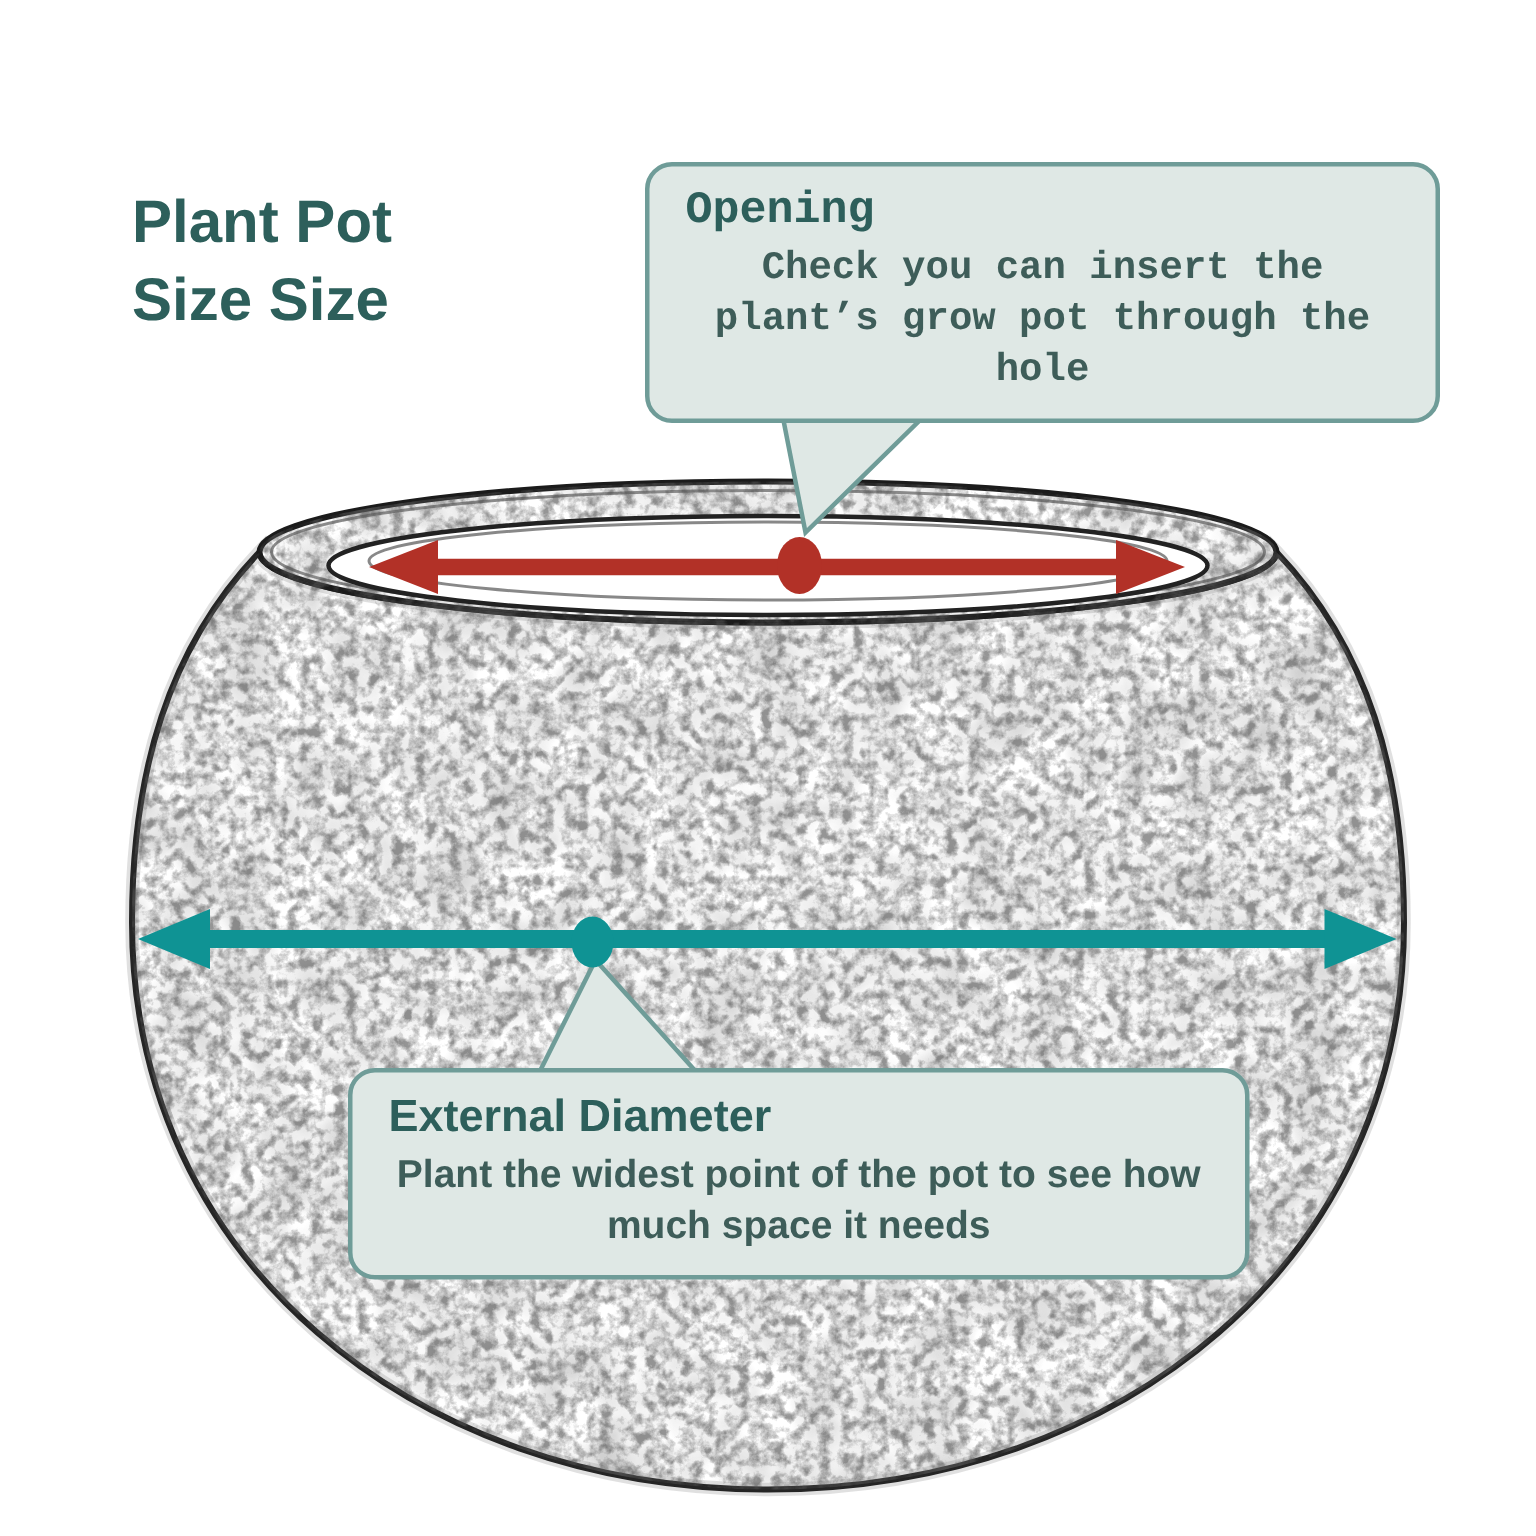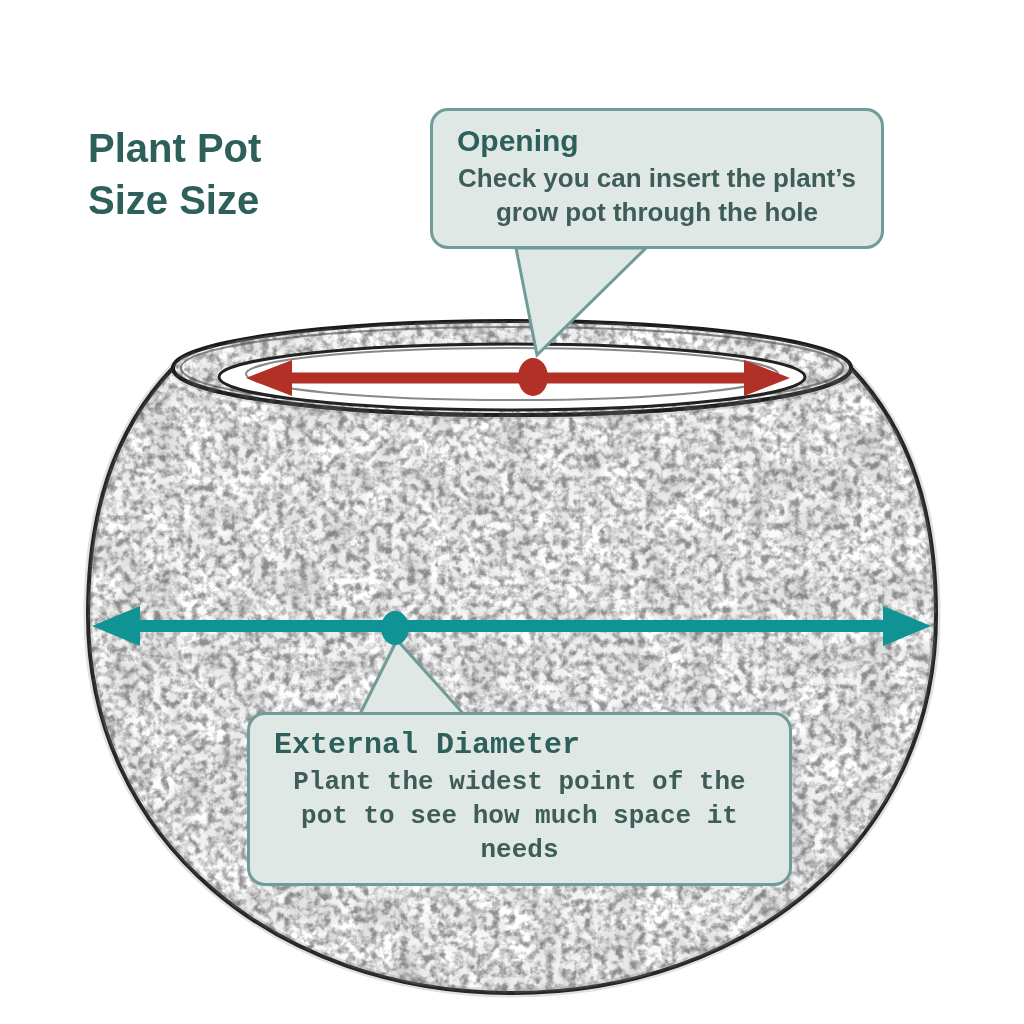--- a/index.html
+++ b/index.html
@@ -18,22 +18,22 @@
     border:3px solid var(--callout-border,#6f9c98);
     border-radius:18px;
     padding:13px 24px 16px 24px;
   }
   .callout h2{
     margin:0 0 4px 0;font-size:30px;font-weight:700;color:var(--title-teal,#2d5f5b);
   }
   .callout p{
     margin:0;font-size:26px;font-weight:600;color:var(--body-text,#3e5d59);line-height:1.3;text-align:center;
   }
-  .callout.opening{left:430px;top:108px;width:454px;}
-  .callout.external{left:247px;top:712px;width:545px;font-family:Liberation Mono, monospace;}
+  .callout.opening{left:430px;top:108px;width:530px;font-family:Liberation Mono, monospace;}
+  .callout.external{left:232px;top:712px;width:601px;}
   
   .ink{stroke:var(--sketch-ink,#1b1b1b);}
   .tail{fill:var(--callout-bg,#dfe8e5);stroke:var(--callout-border,#6f9c98);stroke-width:3;}
   .arrow-red-line{stroke:var(--arrow-red,#b23127);stroke-width:11;}
   .arrow-red-fill{fill:var(--arrow-red,#b23127);}
   .arrow-teal-line{stroke:var(--arrow-teal,#0f9394);stroke-width:12;}
   .arrow-teal-fill{fill:var(--arrow-teal,#0f9394);}
 </style>
 </head>
 <body>

